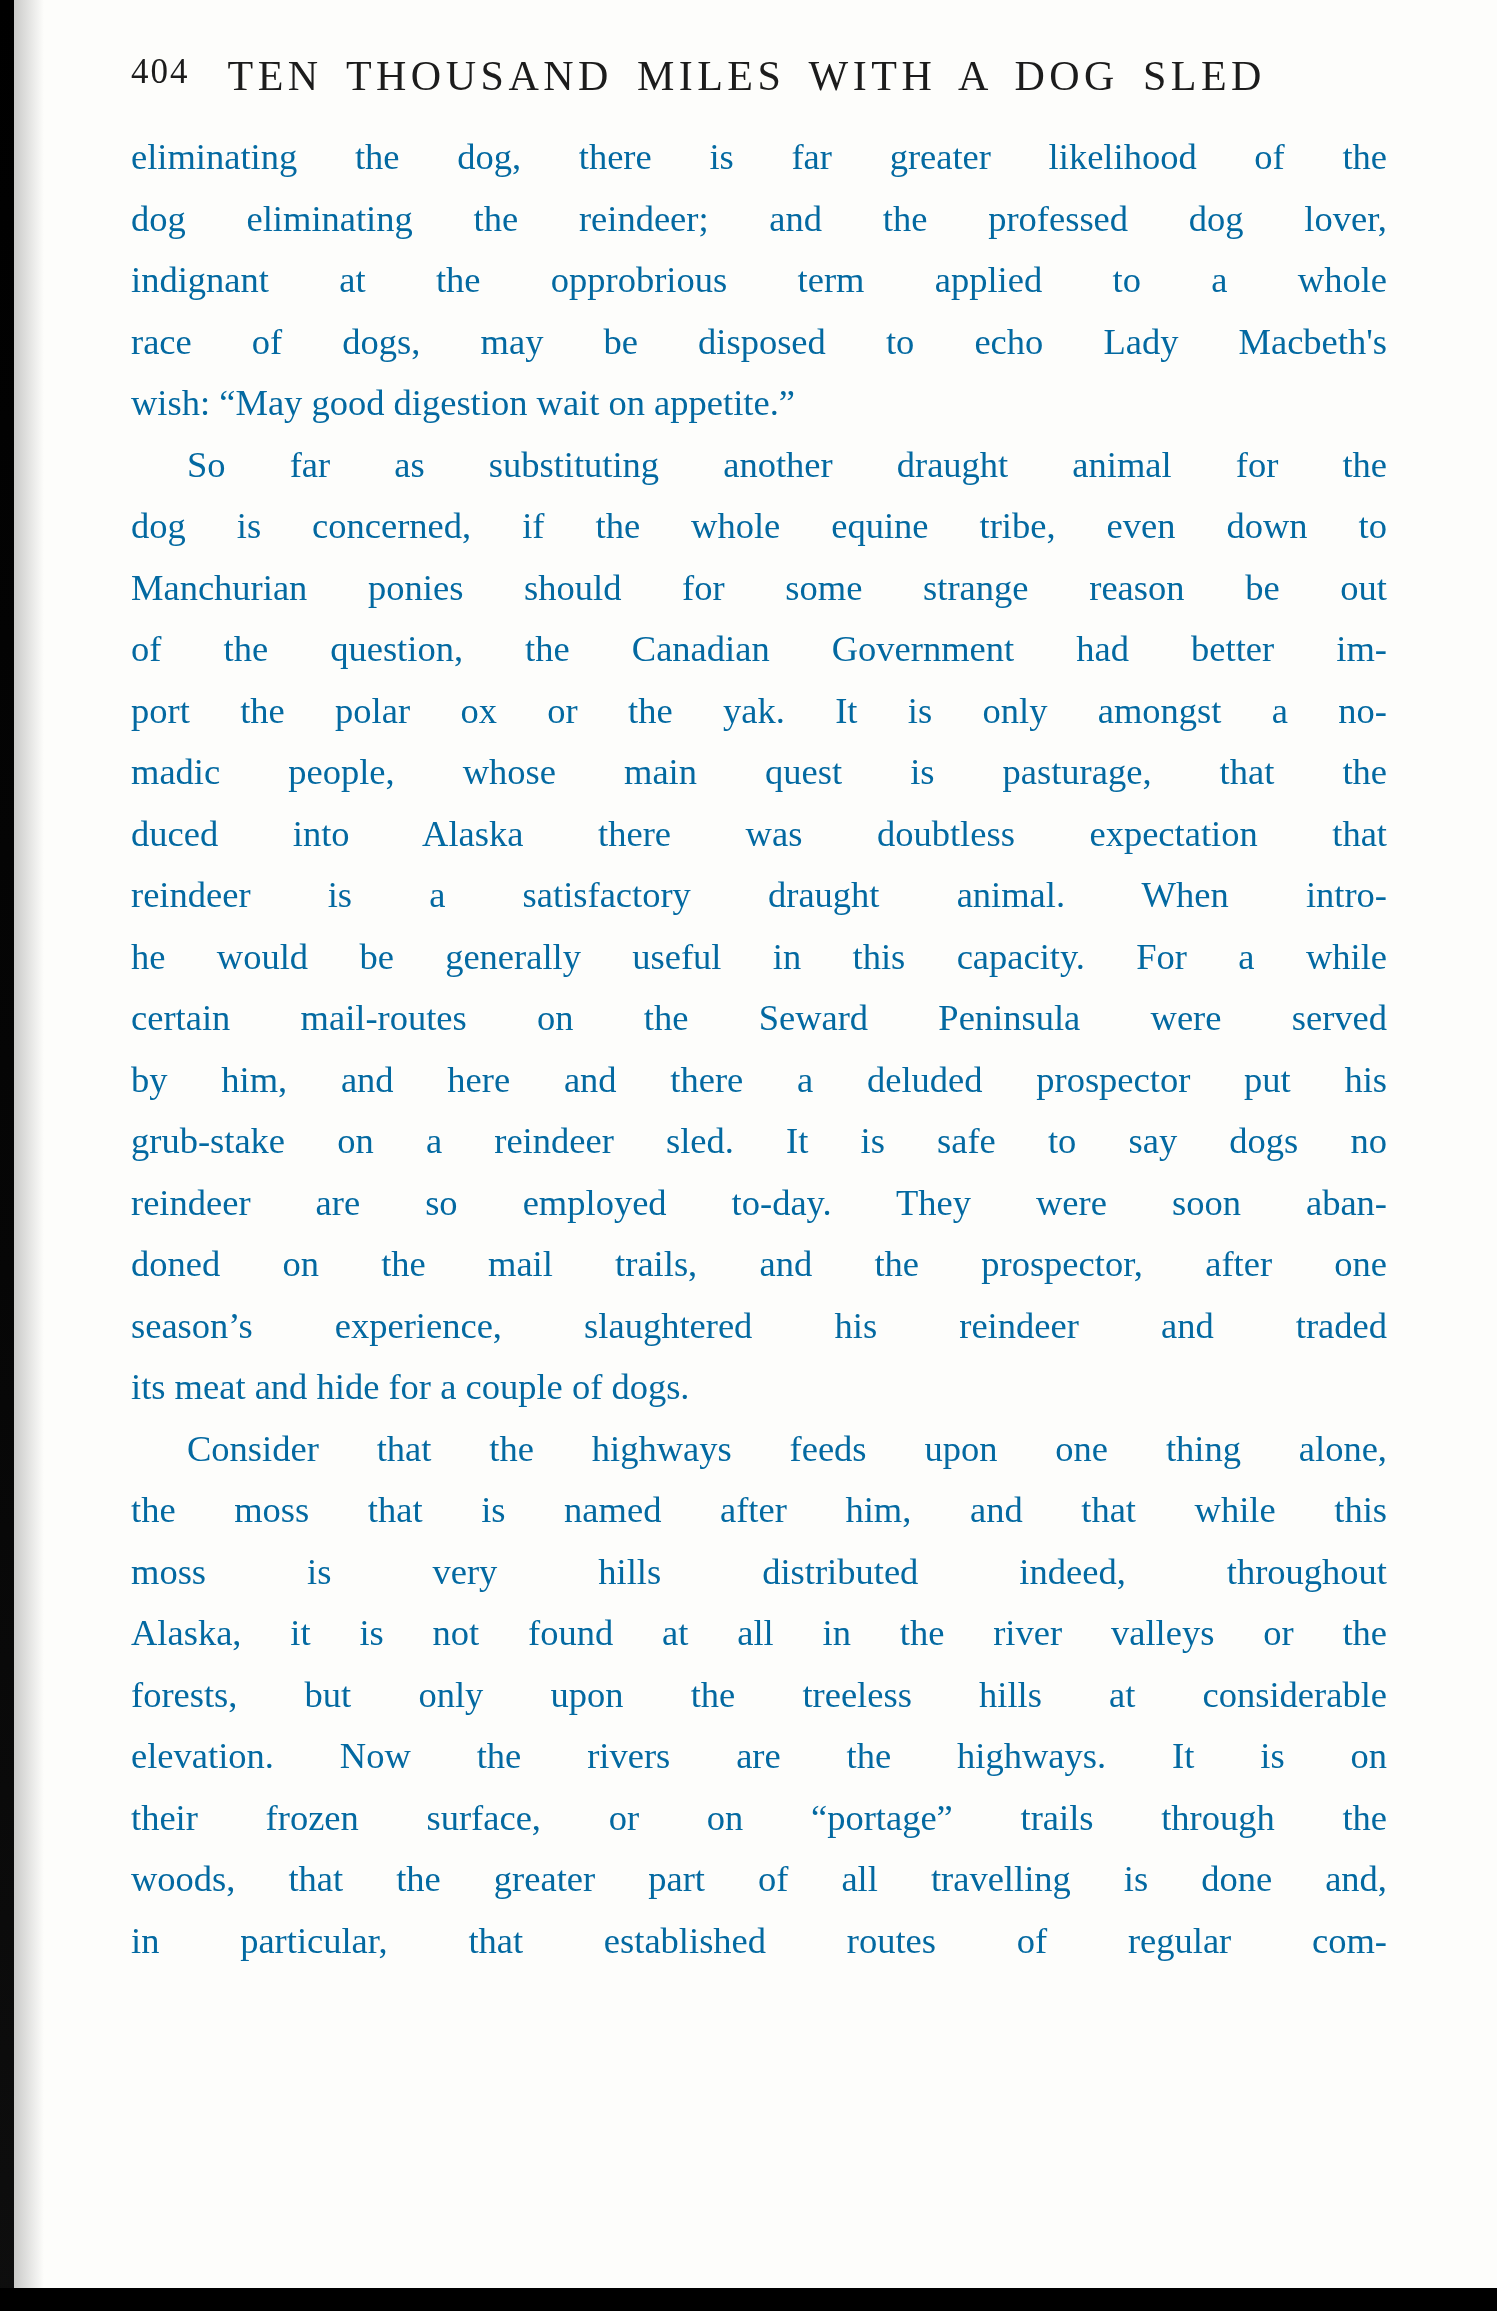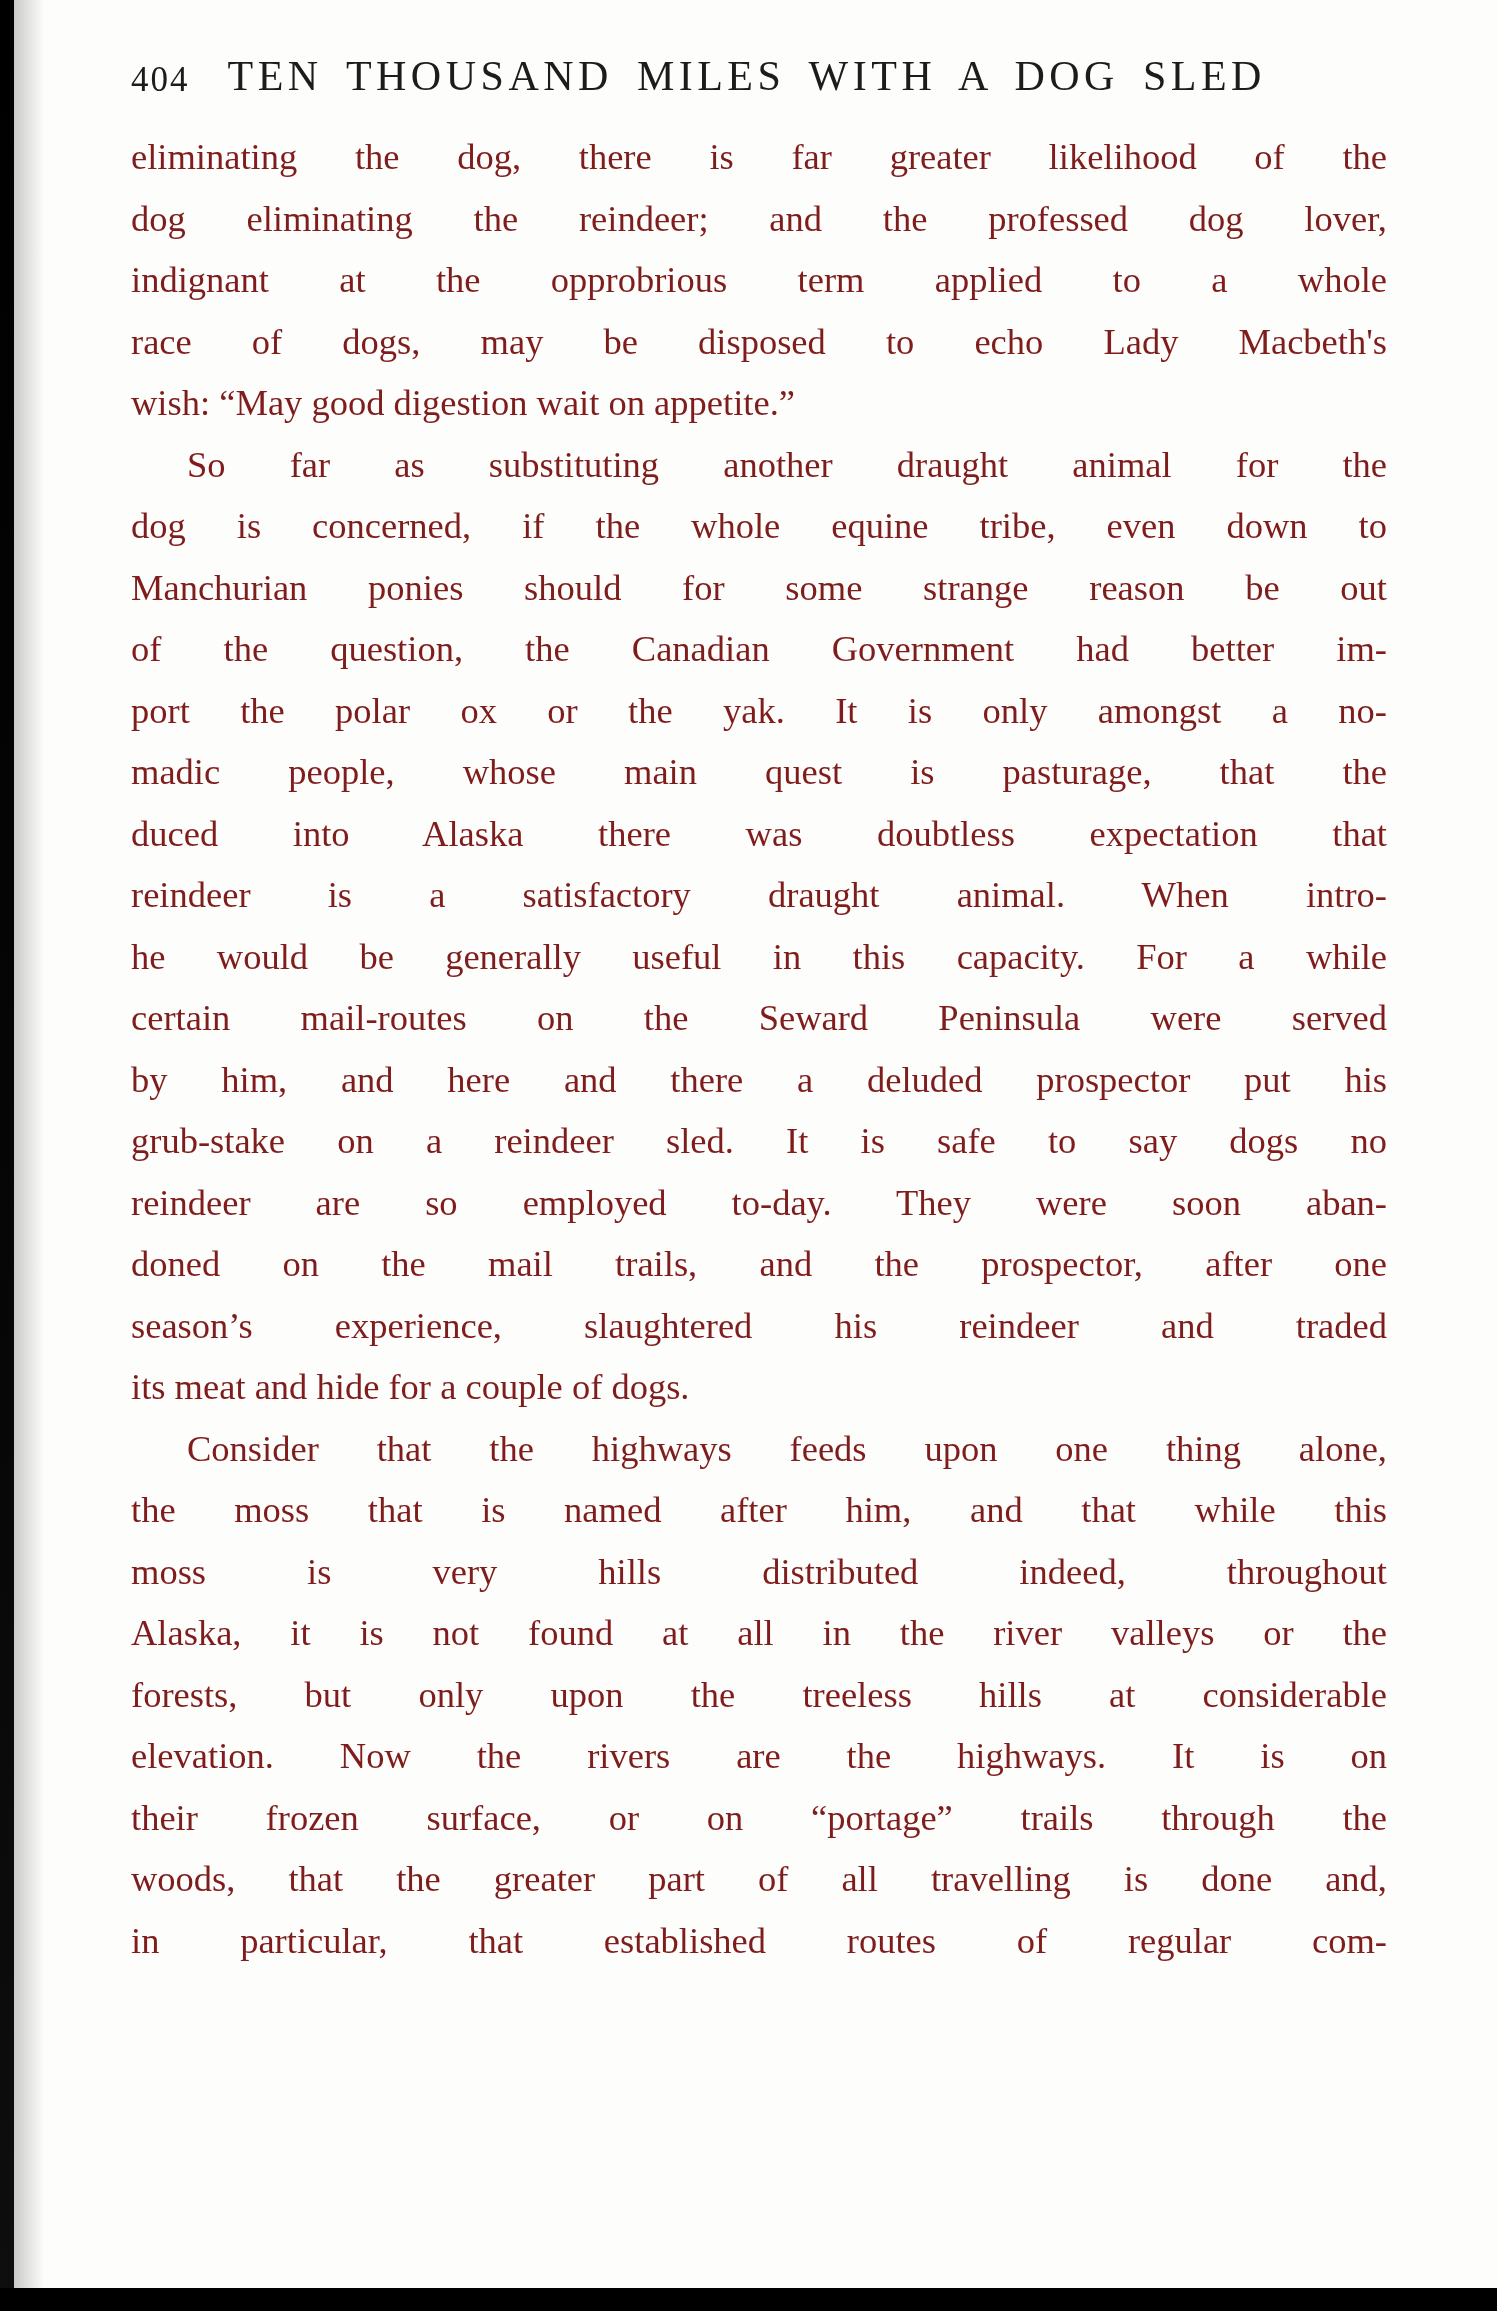--- a/index.html
+++ b/index.html
@@ -44,39 +44,39 @@
     background: #000;
   }
   .content {
     position: absolute;
     left: 131px;
     top: 52px;
     width: 1256px;
   }
   .header {
     display: flex;
-    align-items: flex-end;
+    align-items: flex-start;
     color: #1c1c1c;
     white-space: nowrap;
   }
   .pagenum {
     font-size: 35px;
     letter-spacing: 2px;
     margin-right: 38px;
   }
   .title {
     font-size: 42px;
     letter-spacing: 4.5px;
     word-spacing: 9px;
   }
   .body-text {
     margin-top: 26px;
     font-size: 36.5px;
     line-height: 61.5px;
-    color: #7f1d1d;
+    color: #0369a1;
   }
   .paragraph { margin: 0; }
   .line {
     text-align: justify;
     text-align-last: justify;
     min-height: 61.5px;
   }
   .paragraph.indented .line:first-child {
     text-indent: 56px;
   }

